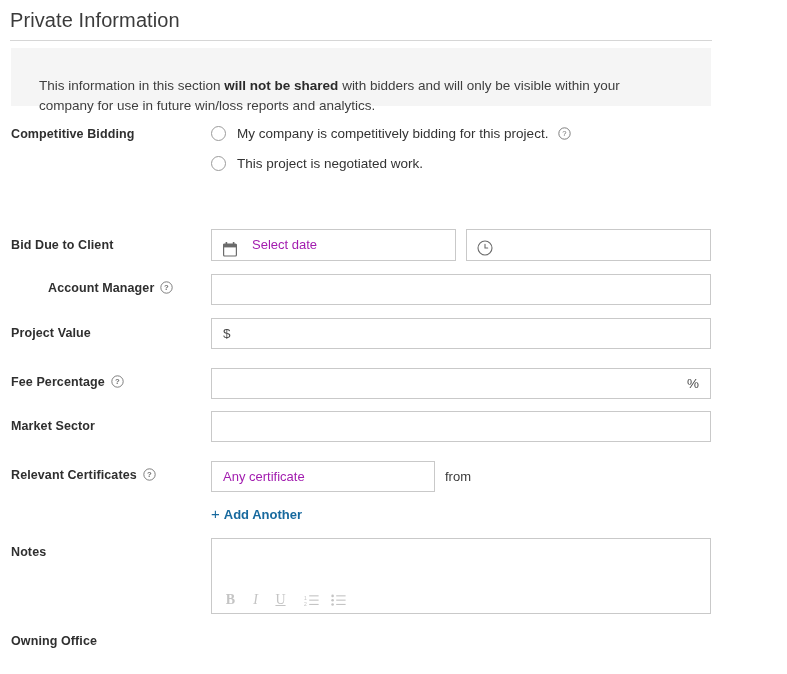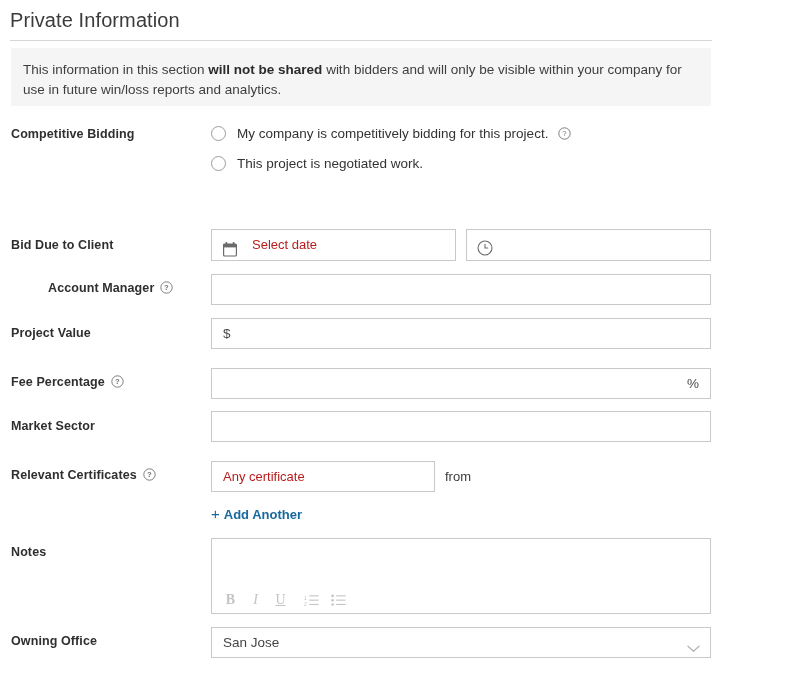--- a/index.html
+++ b/index.html
@@ -46,21 +46,21 @@
     position: absolute;
     left: 11px;
     top: 48px;
     width: 700px;
     height: 58px;
     background: #f5f5f5;
     box-sizing: border-box;
     padding: 12px 20px 0 12px;
   }
   .info-banner p {
-    margin: 0;
+    margin: 16px;
     font-size: 13.5px;
     line-height: 20px;
     color: #3e3e3e;
   }
   .info-banner b { font-weight: 700; color: #2b2b2b; }
 
   
   .row {
     position: absolute;
     left: 0;
@@ -90,21 +90,21 @@
     border: 1px solid #c9c9c9;
     background: #ffffff;
     height: 31px;
     font-size: 13px;
     color: #444;
     line-height: 29px;
   }
   .field.tall { height: 32px; }
 
   .placeholder {
-    color: #b91c1c;
+    color: #a21caf;
     text-align: right;
   }
 
   
   .radio-line {
     position: absolute;
     left: 211px;
     font-size: 13.5px;
     color: #333;
     white-space: nowrap;
@@ -372,22 +372,14 @@
           <circle cx="1.6" cy="10.5" r="1.3" fill="#c4c4c4"></circle>
           <rect x="5.2" y="1.3" width="9.4" height="1.1" fill="#c4c4c4"></rect>
           <rect x="5.2" y="5.6" width="9.4" height="1.1" fill="#c4c4c4"></rect>
           <rect x="5.2" y="9.9" width="9.4" height="1.1" fill="#c4c4c4"></rect>
         </svg>
       </span>
     </div>
   </div>
 
   <div class="label" style="top:634px;">Owning Office</div>
-  <div class="select-field">
-    <span class="select-value">San Jose</span>
-    <span class="chevron">
-      <svg width="13" height="8" viewBox="0 0 13 8">
-        <path d="M1 1.2 L6.5 6.2 L12 1.2" fill="none" stroke="#b5b5b5" stroke-width="1.3" stroke-linecap="round" stroke-linejoin="round"></path>
-      </svg>
-    </span>
-  </div>
 
 </div>
 
 </body></html>

